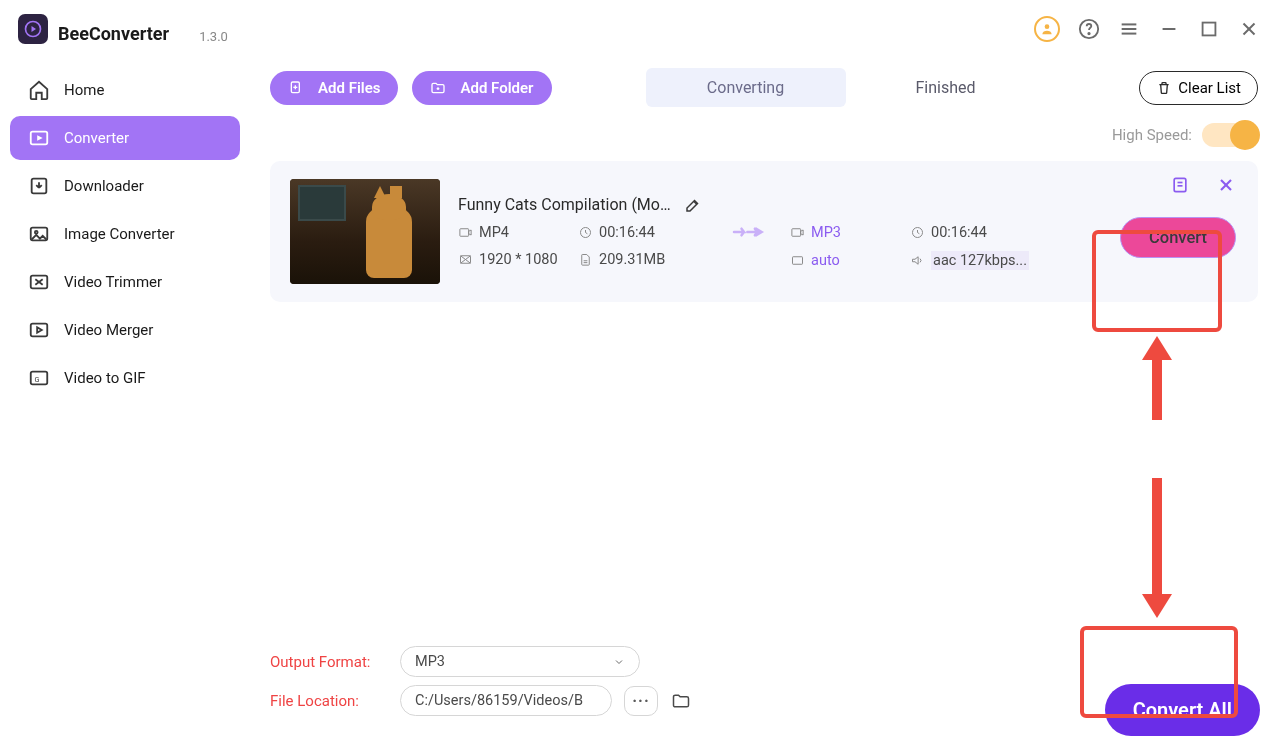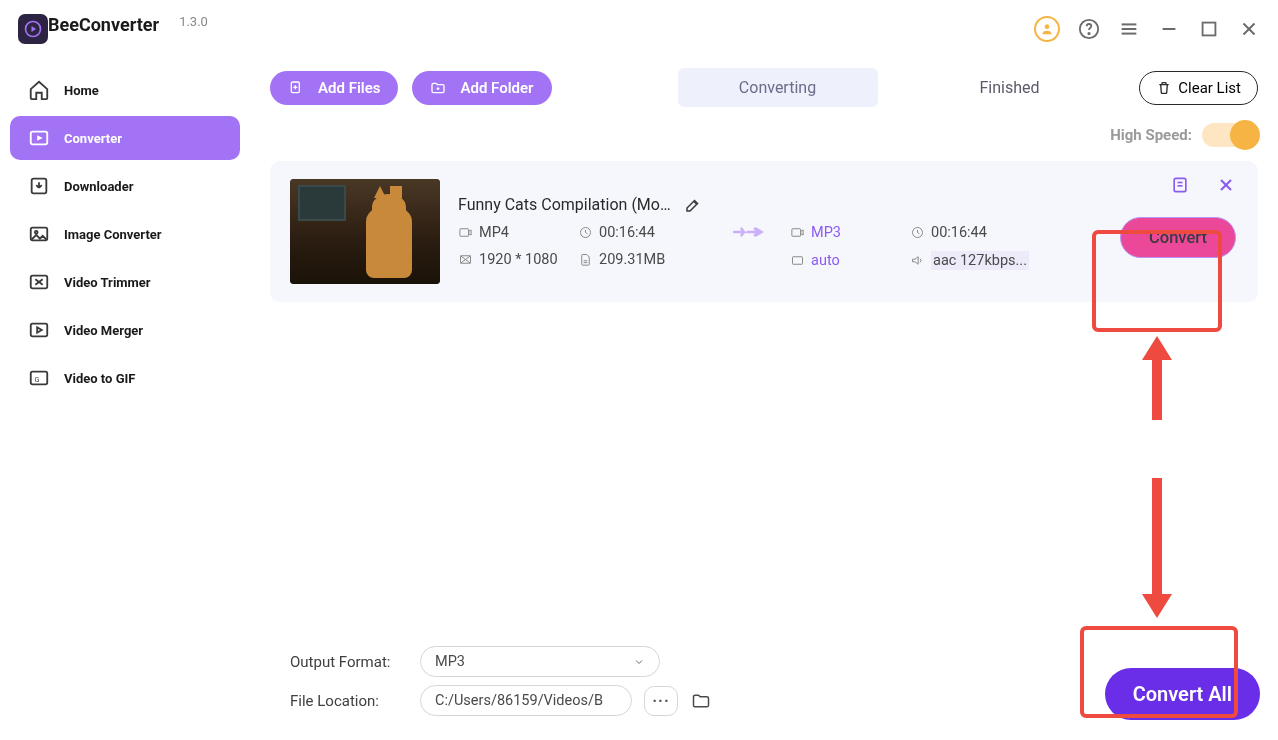--- a/index.html
+++ b/index.html
@@ -1,56 +1,56 @@
 <!DOCTYPE html>
 <html><head>
 <meta charset="utf-8">
 <style>
 * { margin: 0; padding: 0; box-sizing: border-box; font-family: -apple-system, BlinkMacSystemFont, "Segoe UI", Roboto, sans-serif; }
 body { background: #ffffff; width: 1278px; height: 740px; overflow: hidden; position: relative; }
 
 
 .title-bar { display: flex; align-items: center; justify-content: space-between; padding: 10px 18px; height: 58px; }
-.title-left { display: flex; align-items: flex-start; }
+.title-left { display: flex; align-items: flex-end; gap: 10px; }
 .app-logo { width: 30px; height: 30px; background: #2d2342; border-radius: 7px; display: flex; align-items: center; justify-content: center; }
 .app-logo svg { width: 18px; height: 18px; }
 .app-name { font-size: 18px; font-weight: 700; color: #1a1a1a; }
 .app-version { font-size: 13px; color: #888; margin-left: 20px; }
 .title-right { display: flex; align-items: center; gap: 18px; }
 .title-icon { width: 22px; height: 22px; display: flex; align-items: center; justify-content: center; color: #6b6b6b; cursor: pointer; }
 .user-icon-wrap { width: 26px; height: 26px; border: 2px solid #f6b445; border-radius: 50%; display:flex; align-items:center; justify-content:center; }
 .user-icon-wrap svg { color: #f6b445; }
 
 
 .main-layout { display: flex; height: calc(100% - 58px); }
 
 
 .sidebar { width: 250px; padding: 10px 10px; }
 .sidebar-item { display: flex; align-items: center; gap: 14px; padding: 11px 18px; border-radius: 10px; cursor: pointer; margin-bottom: 4px; }
 .sidebar-item.active { background: #a274f5; color: #fff; }
 .sidebar-item .sb-icon { width: 22px; height: 22px; display:flex; align-items:center; justify-content:center; }
-.sidebar-item .sb-label { font-size: 13px; font-weight: 700; color: #1a1a1a; }
+.sidebar-item .sb-label { font-size: 15px; font-weight: 400; color: #1a1a1a; }
 .sidebar-item.active .sb-label { color: #fff; }
 .sidebar-item.active svg { stroke: #fff; fill: none; }
 .sidebar-item svg { stroke: #3a3a3a; }
 
 
 .content { flex: 1; background: #ffffff; position: relative; padding: 10px 20px 0 20px; display:flex; flex-direction:column; }
 
 
 .top-row { display: flex; align-items: center; gap: 14px; margin-bottom: 8px; }
 .pill-btn { background: #a274f5; color: #fff; border: none; border-radius: 20px; padding: 8px 18px; font-size: 15px; font-weight: 600; display: inline-flex; align-items: center; gap: 14px; cursor: pointer; }
 .pill-btn svg { width: 16px; height: 16px; }
 .tab-group { display: flex; margin-left: 80px; }
-.tab { width: 200px; text-align: center; padding: 10px 0; font-size: 16px; color: #5a5a6a; cursor: pointer; border-radius: 6px; margin-left: 32px; }
+.tab { width: 200px; text-align: center; padding: 10px 0; font-size: 16px; color: #5a5a6a; cursor: pointer; border-radius: 6px; }
 .tab.active { background: #eef1fc; color: #6b6b8a; }
 .clear-list-btn { margin-left: auto; border: 1.5px solid #2a2a2a; background: #fff; border-radius: 20px; padding: 7px 16px; font-size: 15px; font-weight: 400; display: inline-flex; align-items: center; gap: 6px; cursor: pointer; }
 
 
-.speed-row { display: flex; justify-content: flex-end; align-items: center; gap: 10px; padding: 8px 0 14px 0; font-weight: bold; }
+.speed-row { display: flex; justify-content: flex-end; align-items: center; gap: 10px; padding: 8px 0 14px 0; }
 .speed-label { color: #9a9a9a; font-size: 15px; }
 .toggle { width: 56px; height: 24px; background: #ffe6c2; border-radius: 12px; position: relative; cursor: pointer; }
 .toggle-knob { position: absolute; right: -2px; top: -3px; width: 30px; height: 30px; background: #f6b445; border-radius: 50%; }
 
 
 .file-card { background: #f6f7fc; border-radius: 10px; padding: 18px 20px; display: flex; align-items: center; gap: 18px; position: relative; }
 .thumb { width: 150px; height: 105px; background: #3a2a1a; border-radius: 4px; position: relative; overflow:hidden; }
 .thumb .wall { position:absolute; inset:0; background: linear-gradient(180deg,#4a3826 0%,#2a1c10 60%,#1a1208 100%); }
 .thumb .cat { position:absolute; right:28px; bottom:6px; width:46px; height:70px; background:#c88a3a; border-radius: 14px 14px 8px 8px; }
 .thumb .cat::before { content:""; position:absolute; top:-14px; left:6px; width:34px; height:26px; background:#c88a3a; border-radius:50% 50% 40% 40%; }
@@ -66,27 +66,27 @@
 .out-details { flex: 0 0 auto; width: 260px; display:grid; grid-template-columns: 120px 140px; row-gap:10px; margin-top: 30px; }
 .out-details .meta.highlight span { color: #8b5cf0; }
 .out-details .meta.bgshade span { background: #edeaf9; padding: 1px 2px; }
 .card-actions { position: absolute; right: 22px; top: 14px; display: flex; gap: 26px; }
 .card-actions svg { width: 20px; height: 20px; cursor:pointer; }
 .convert-btn { position: absolute; right: 22px; top: 56px; background: #ec4899; color: #3a3a3a; border: 1.5px solid #b794f4; border-radius: 22px; padding: 10px 28px; font-size: 16.5px; font-weight: 500; cursor: pointer; }
 
 
 .bottom-bar { margin-top: auto; padding: 10px 0 16px 0; }
 .bottom-row { display: flex; align-items: center; gap: 12px; margin-bottom: 8px; }
-.bottom-label { font-size: 15px; color: #404040; width: 118px; margin-left: 20px; }
+.bottom-label { font-size: 15px; color: #ef4444; width: 118px; }
 .select-box, .path-box { border: 1px solid #d6d6d6; border-radius: 18px; padding: 6px 14px; font-size: 14.5px; color: #4a4a4a; display: flex; align-items: center; gap: 10px; background:#fff; }
 .select-box { width: 240px; justify-content: space-between; cursor: pointer; }
 .path-box { width: 212px; white-space:nowrap; overflow:hidden; }
 .more-btn { border: 1px solid #d6d6d6; border-radius: 10px; width: 34px; height: 30px; display:flex; align-items:center; justify-content:center; cursor:pointer; font-weight:700; color:#5a5a5a; letter-spacing:1px; background:#fff; }
 .folder-btn { width: 22px; height: 22px; display:flex; align-items:center; justify-content:center; cursor:pointer; }
-.convert-all-btn { position: absolute; right: 18px; bottom: 20px; background: #6a2de8; color: #fff; border: none; border-radius: 26px; padding: 14px 28px; font-size: 20px; font-weight: 600; cursor: pointer; }
+.convert-all-btn { position: absolute; right: 18px; bottom: 4px; background: #6a2de8; color: #fff; border: none; border-radius: 26px; padding: 14px 28px; font-size: 20px; font-weight: 600; cursor: pointer; }
 
 
 .annot { position: absolute; border: 4px solid #ee4a3f; border-radius: 6px; pointer-events: none; z-index: 50; }
 .annot-arrow { position: absolute; z-index: 50; pointer-events: none; }
 </style>
 </head>
 <body>
 
 <div class="title-bar">
   <div class="title-left">

